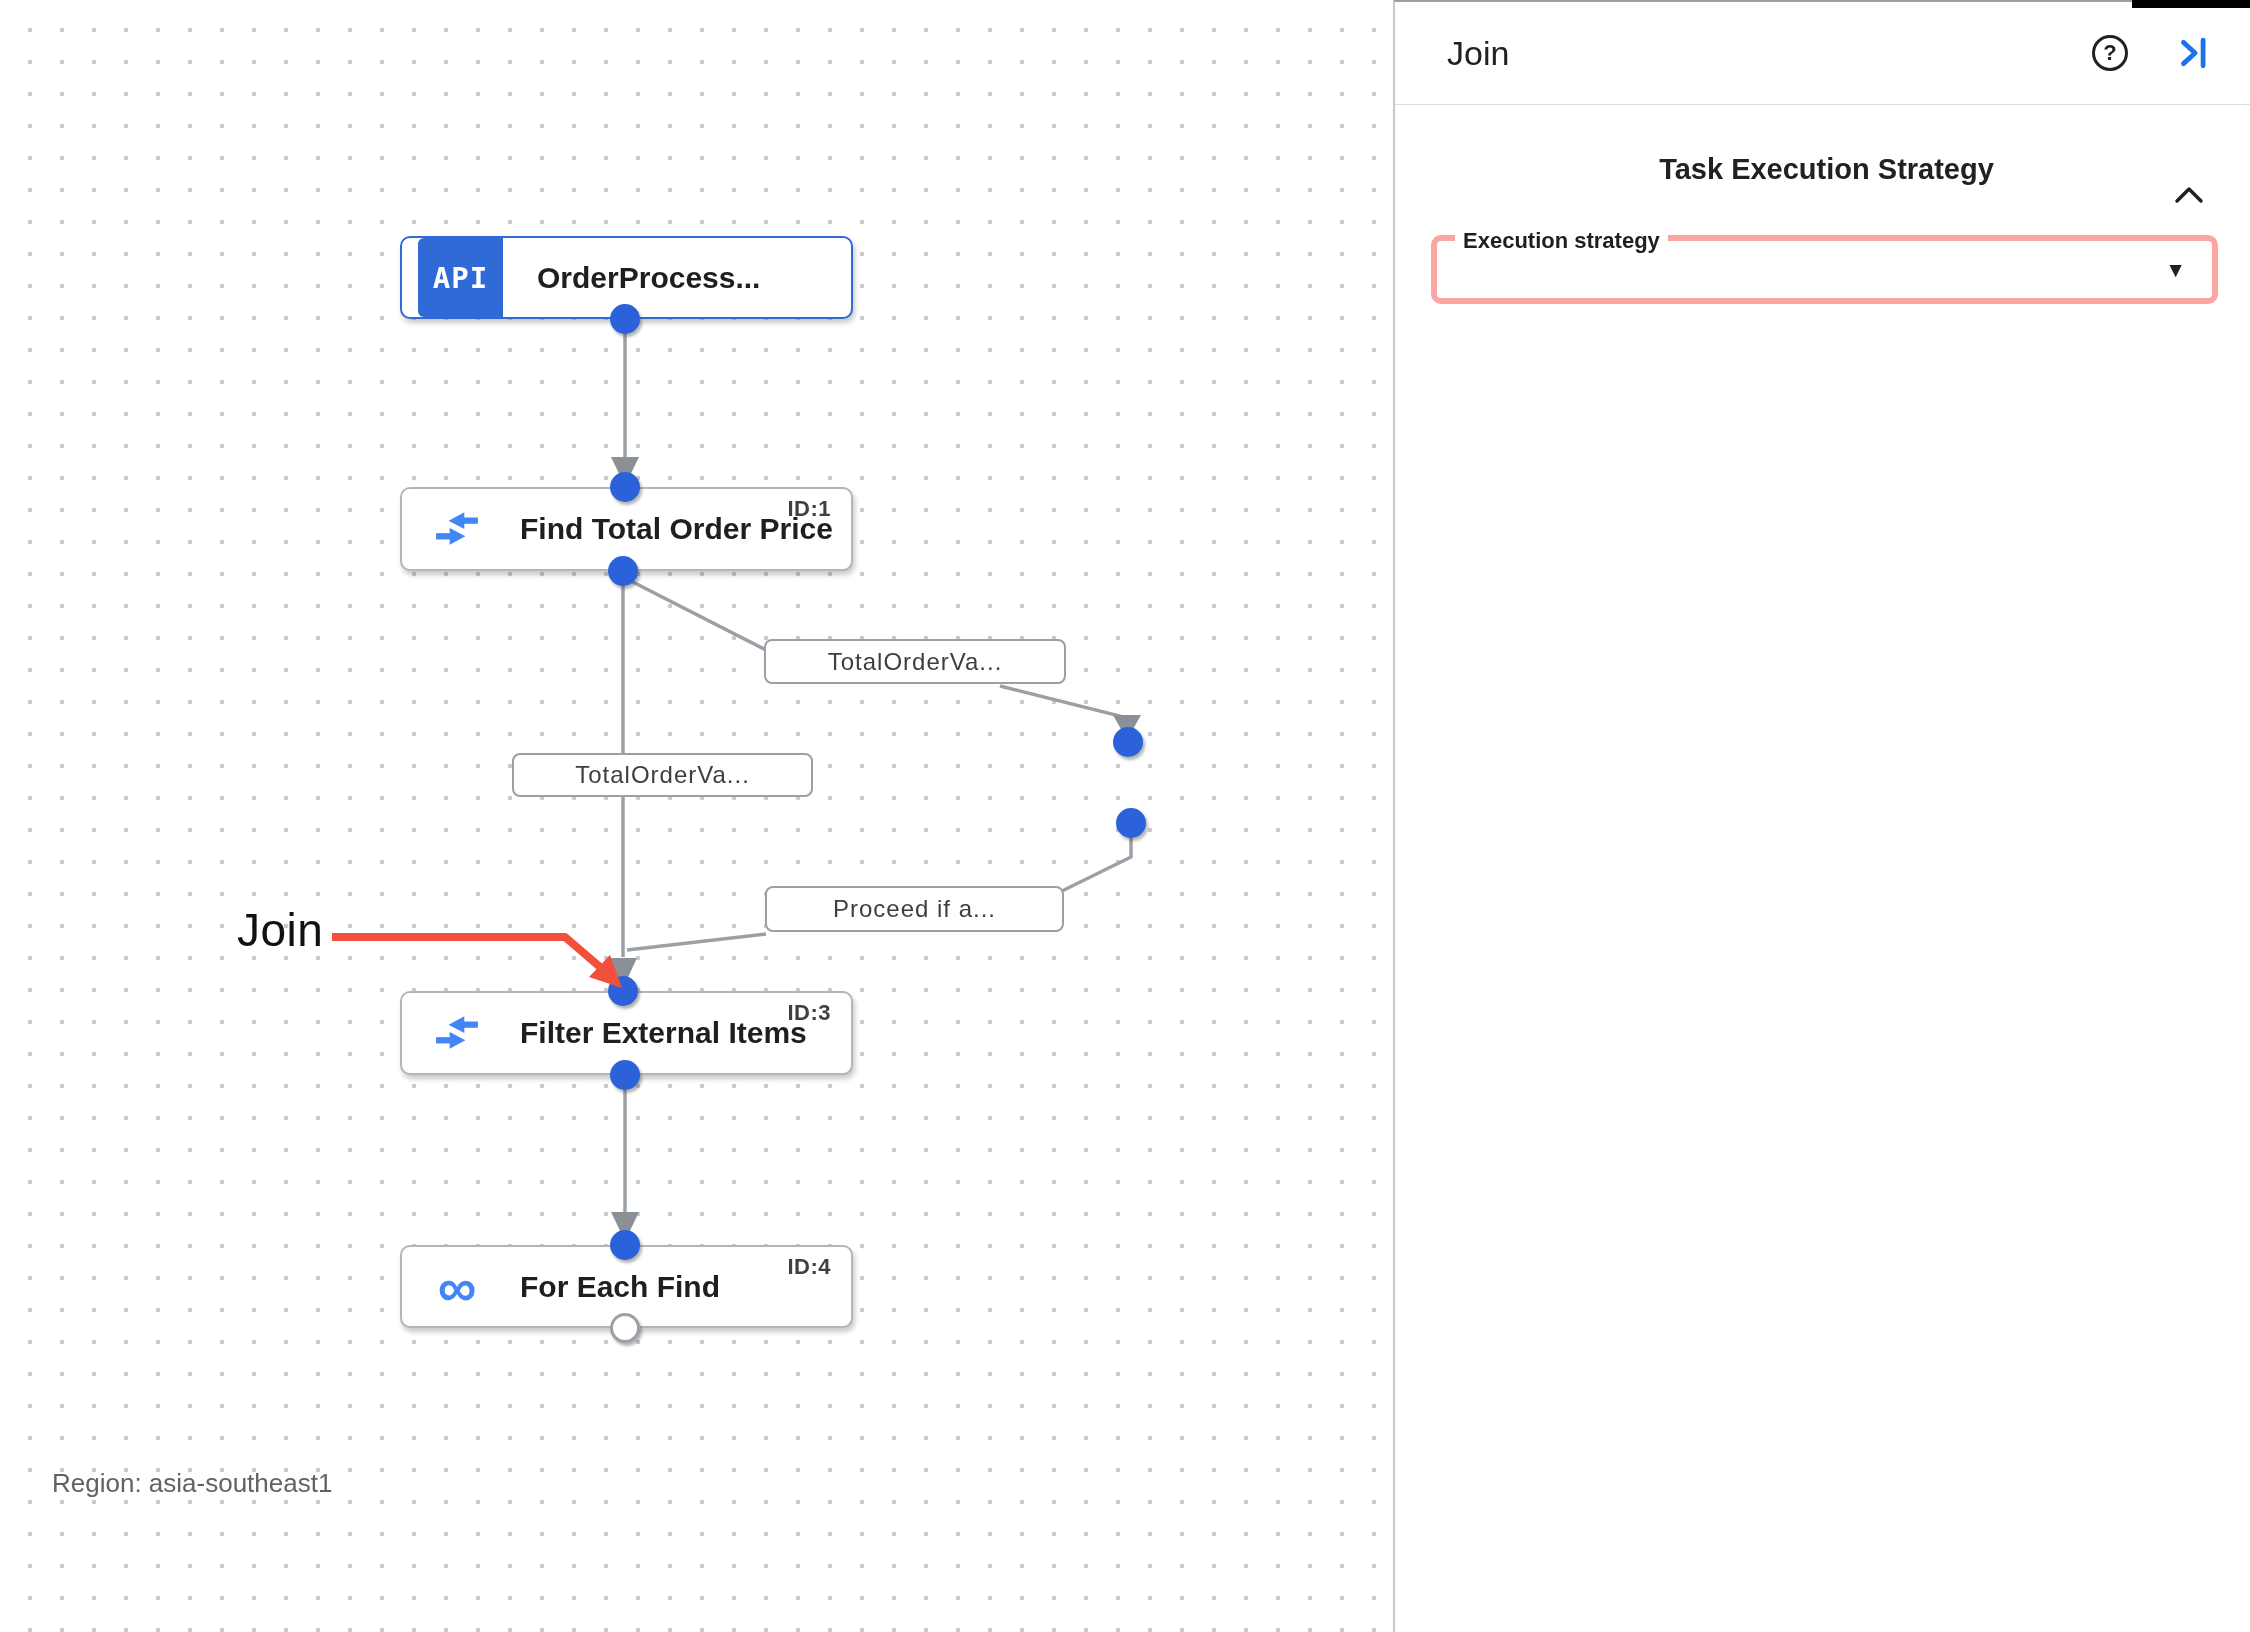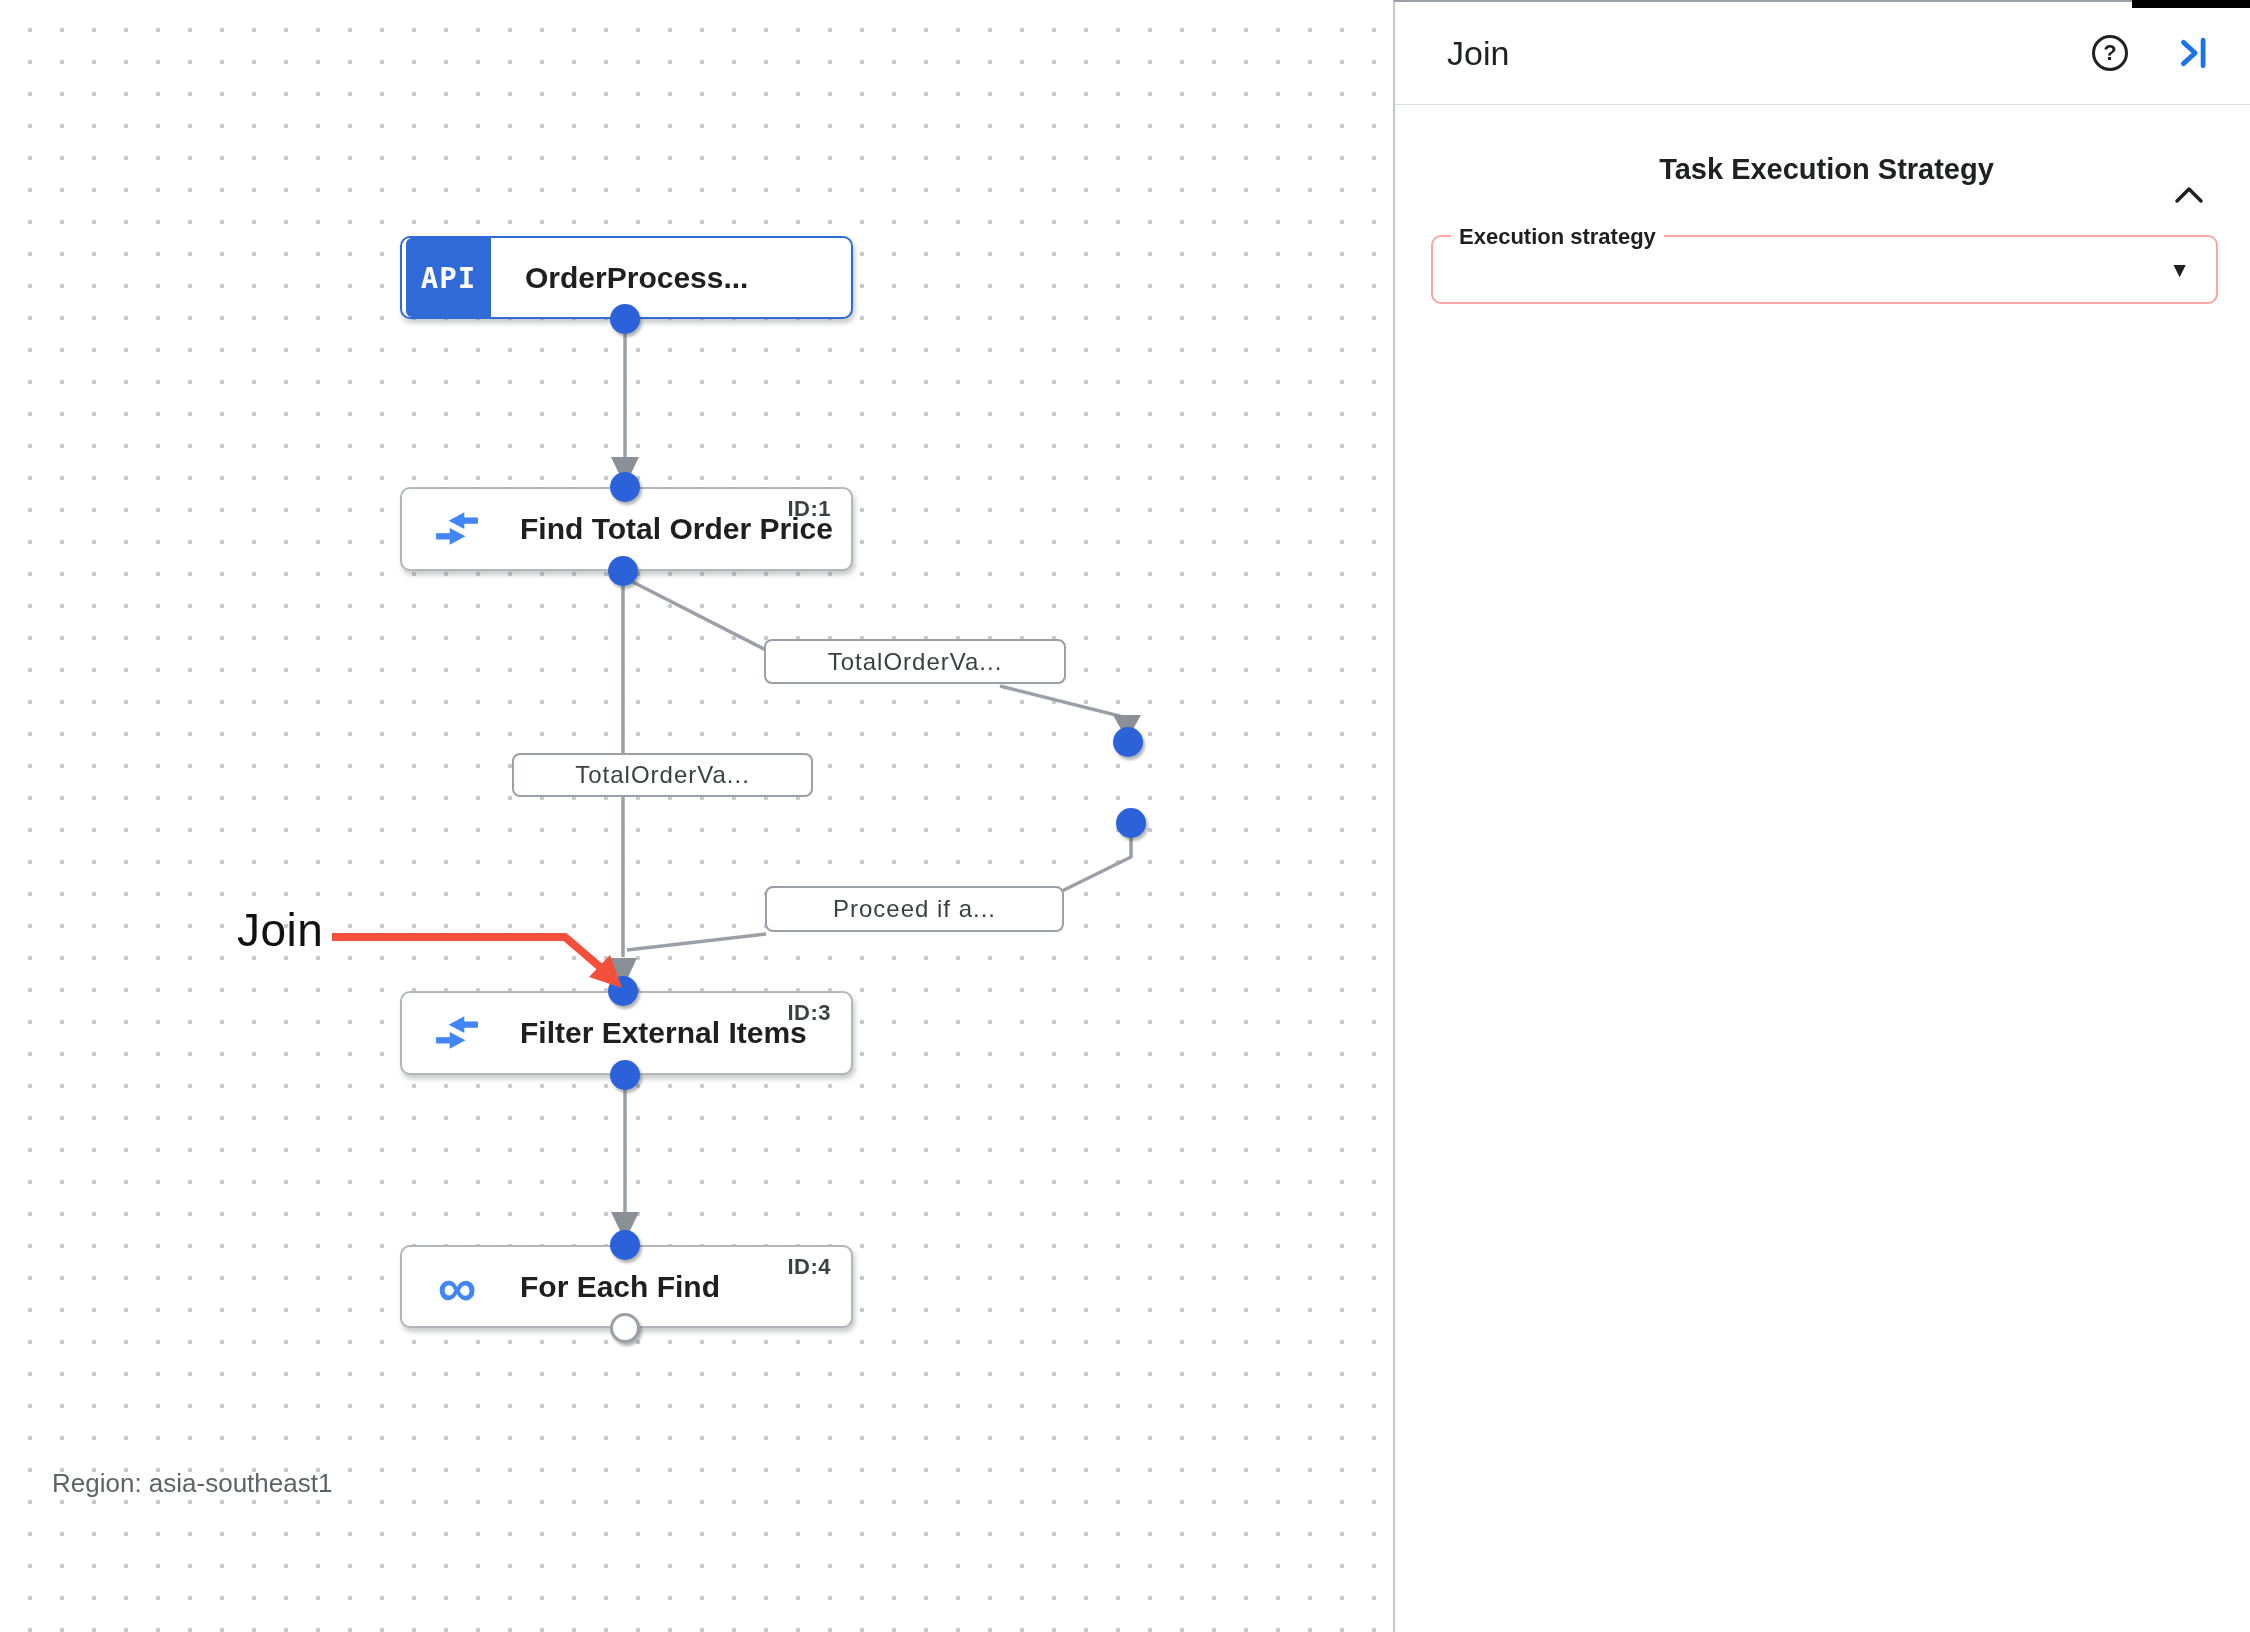--- a/index.html
+++ b/index.html
@@ -14,21 +14,21 @@
     background-size: 32px 32px; background-position: 14px 14px;
   }
   svg.layer { position:absolute; left:0; top:0; pointer-events:none; }
 
   
   .node {
     position:absolute; background:#fff; border:2px solid #b2b6bc; border-radius:10px;
     box-shadow: 2px 4px 5px rgba(60,64,67,.28);
     display:flex; align-items:center; z-index:3;
   }
-  .node--trigger { border:2.5px solid #2f6ad7; padding-left:4px; }
+  .node--trigger { border:2.5px solid #2f6ad7; padding-left:16px; }
   .node-tab {
     width:85px; align-self:stretch; background:#2f6ad7; border-radius:6px 0 0 6px;
     display:flex; align-items:center; justify-content:center;
     color:#fff; font-family:"DejaVu Sans Mono", monospace; font-weight:bold;
     font-size:29px; letter-spacing:1px;
   }
   .node-icon { width:54px; height:54px; margin-left:28px; display:flex;
                align-items:center; justify-content:center; flex:none; }
   .node-title { font-size:30px; font-weight:bold; color:#1f1f1f; margin-left:36px;
                 white-space:nowrap; }
@@ -66,21 +66,21 @@
   .panel-title { font-size:34px; color:#202124; }
   .panel-header-icons { margin-left:auto; display:flex; align-items:center; gap:48px; }
   .help-icon { width:36px; height:36px; border:3px solid #202124; border-radius:50%;
                display:flex; align-items:center; justify-content:center;
                font-size:22px; font-weight:bold; color:#202124; }
   .section-header { display:flex; align-items:center; padding:48px 46px 0 54px;flex-direction:column; }
   .section-title { font-size:29px; font-weight:bold; color:#202124; }
   .section-chevron { margin-left:auto; }
   .select-field {
     position:absolute; left:36px; top:233px; width:787px; height:69px;
-    border:2px solid #fca5a5; border-radius:10px; background:#fff;
+    border:6px solid #fca5a5; border-radius:10px; background:#fff;
   }
   .select-label { position:absolute; left:18px; top:-13px; background:#fff;
                   padding:0 8px; font-size:22px; font-weight:bold; color:#1f1f1f; }
   .select-value { position:absolute; left:22px; top:0; height:65px; line-height:65px;
                   font-size:29px; color:#1f1f1f; }
   .select-arrow { position:absolute; right:26px; top:50%; transform:translateY(-50%);
                   font-size:21px; color:#202124; }
 
   .black-bar { position:absolute; left:2132px; top:0; width:118px; height:8px;
                background:#000; z-index:6; }

